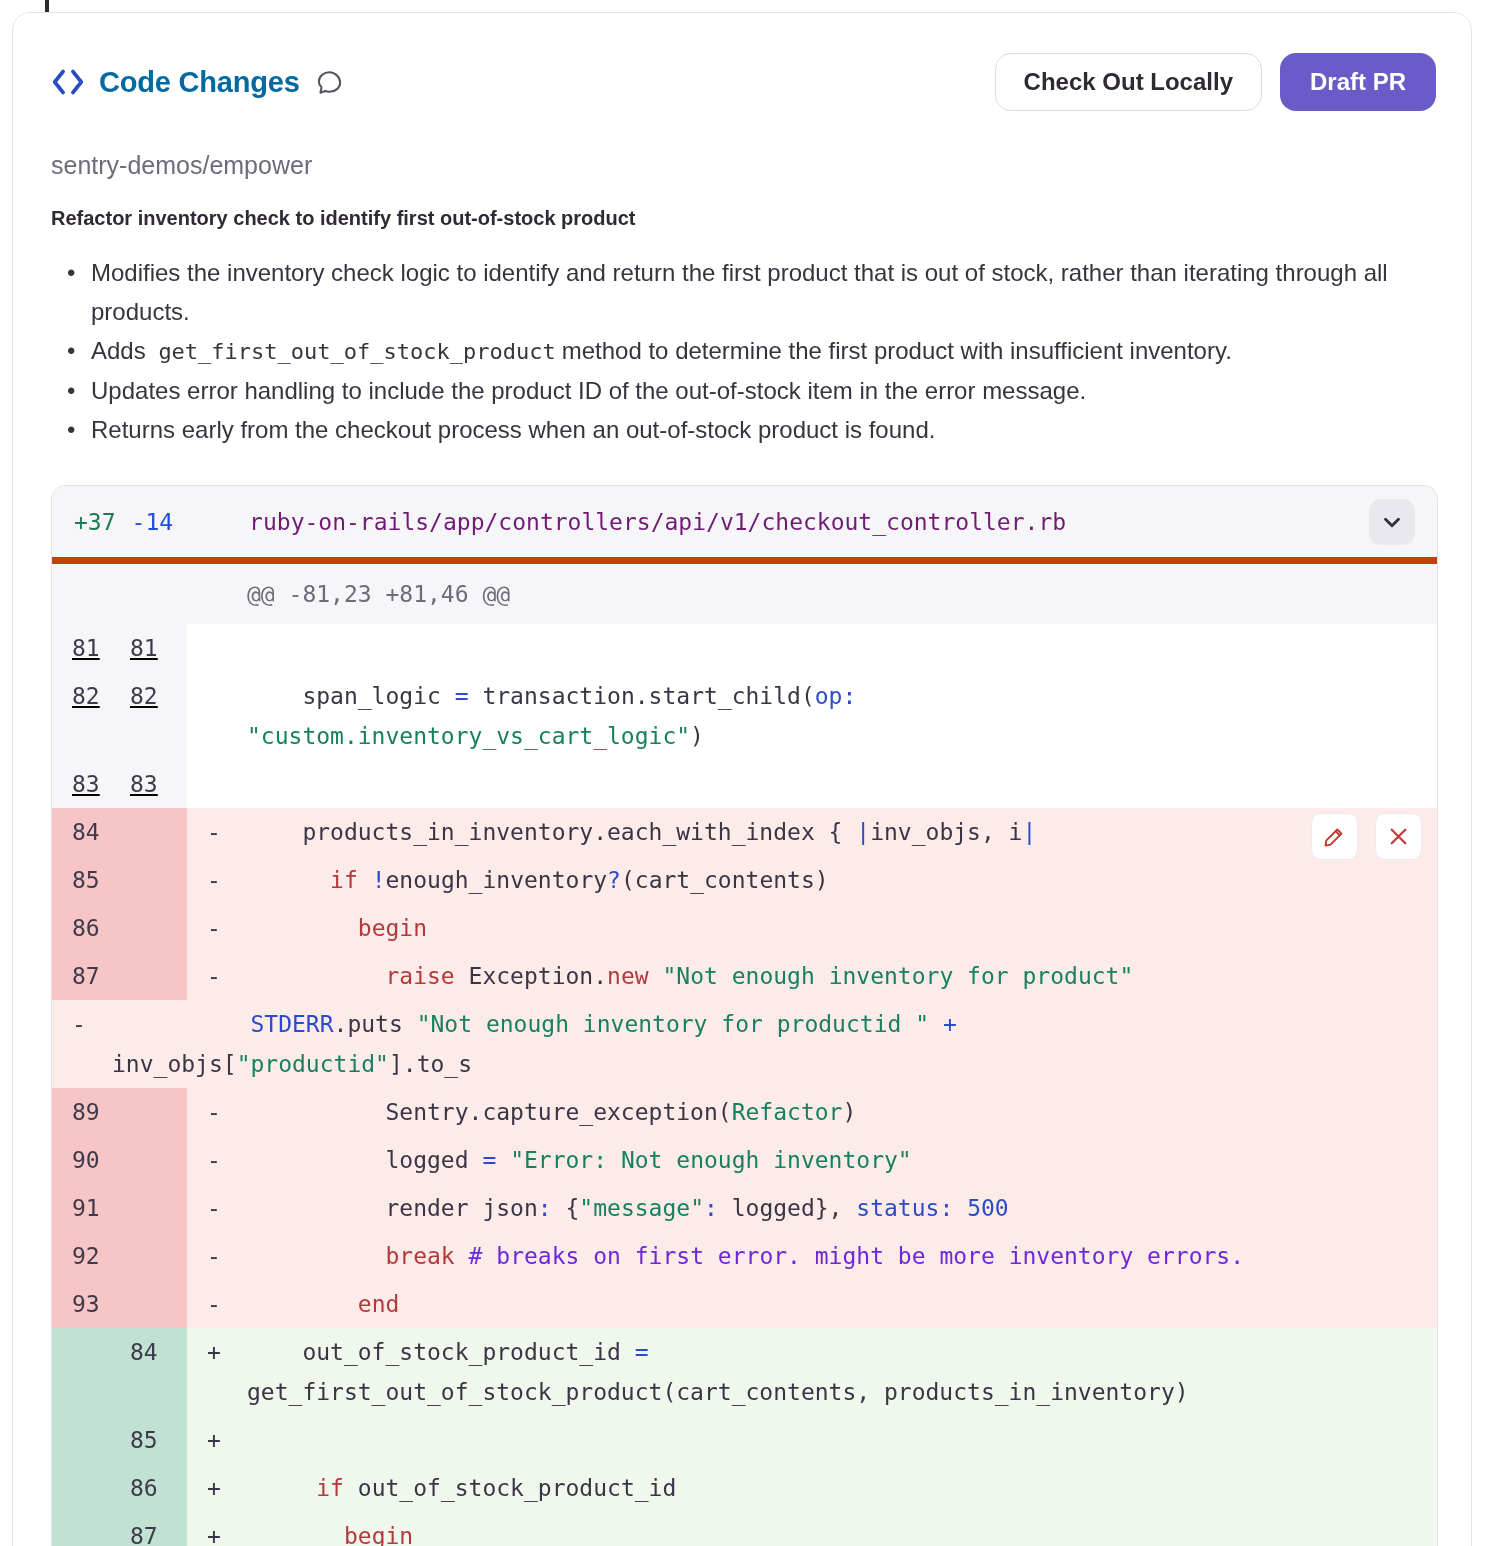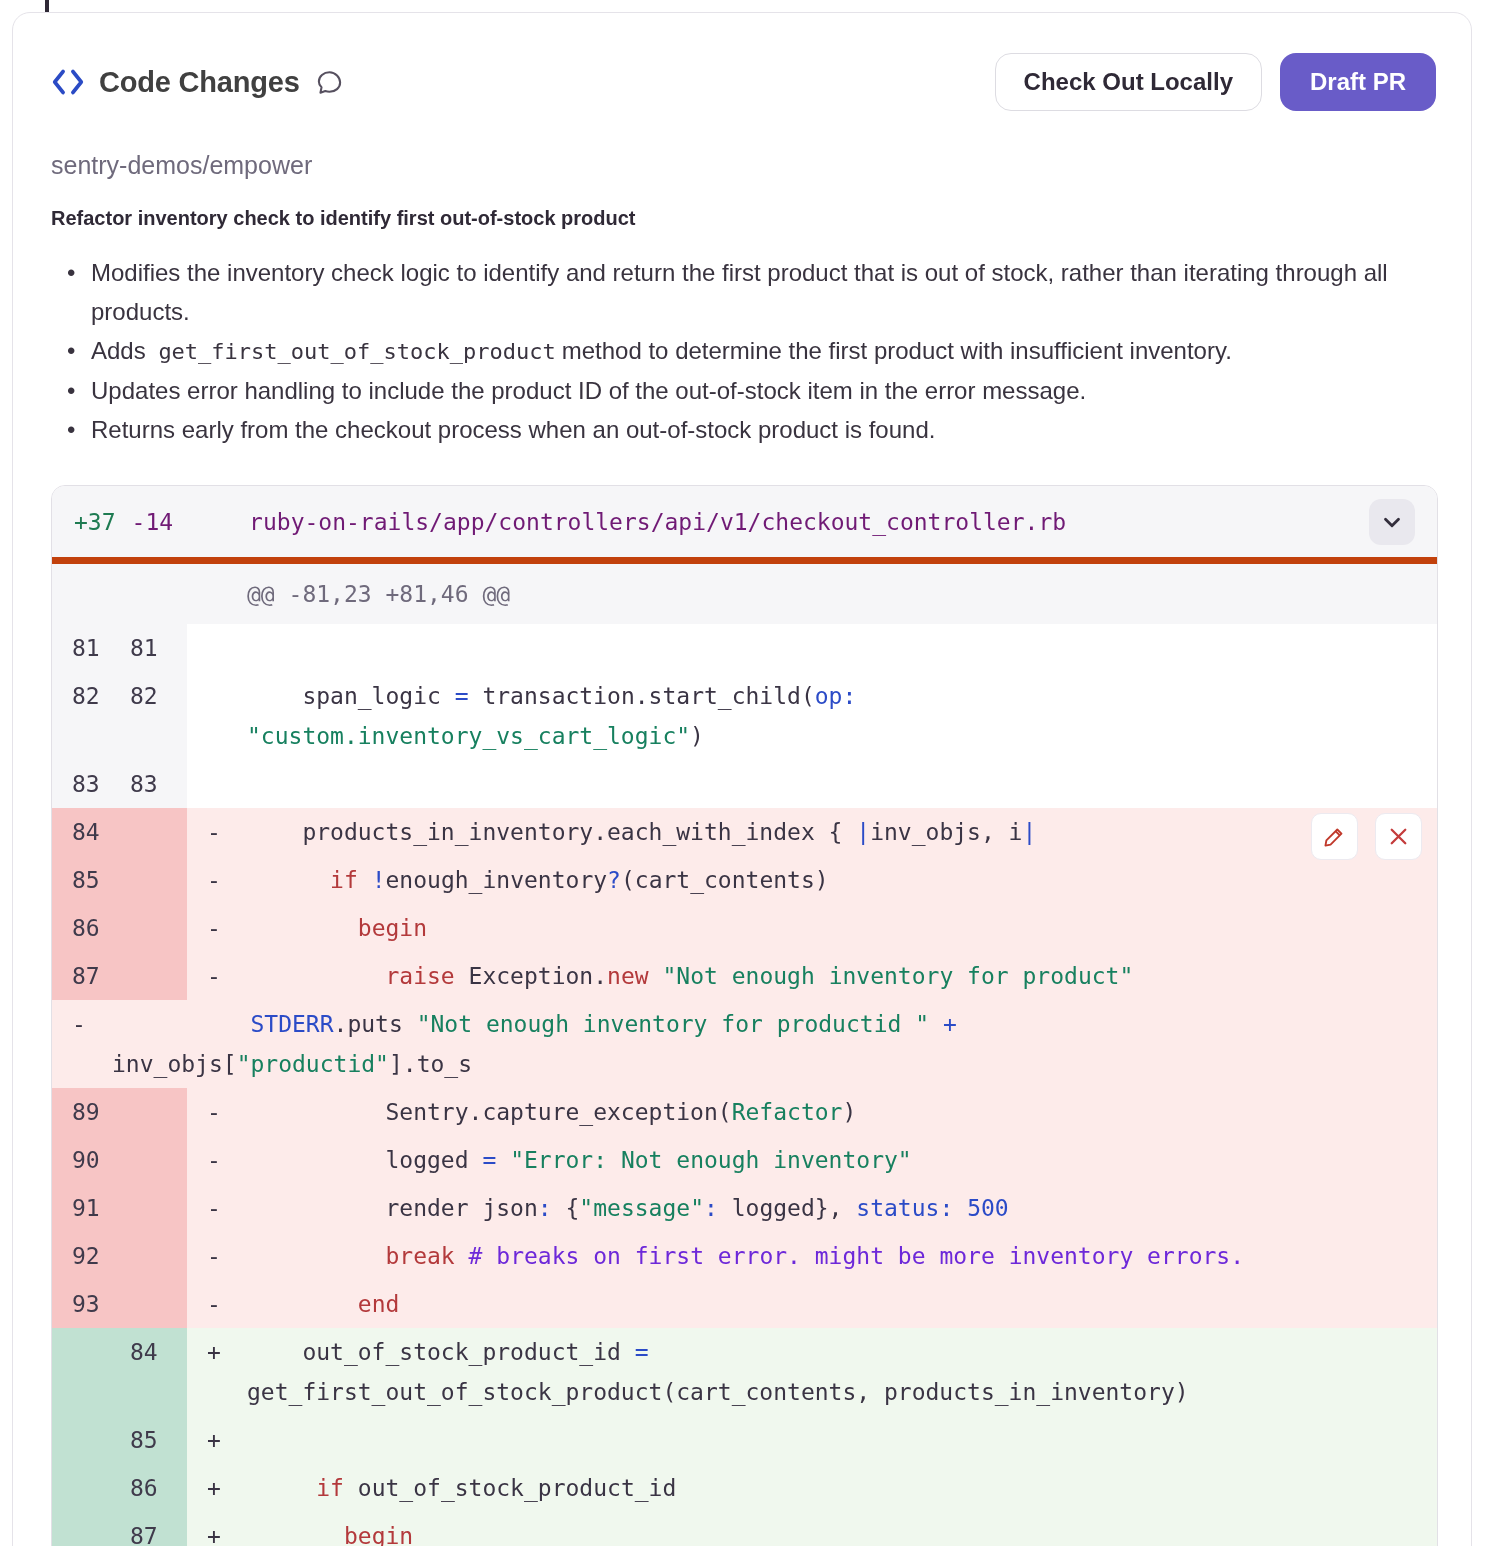--- a/index.html
+++ b/index.html
@@ -14,21 +14,21 @@
     position:absolute; left:12px; top:12px; width:1460px; height:1640px;
     background:#ffffff; border:1px solid #e5e3e9; border-radius:18px;
     box-sizing:border-box;
   }
   .card-inner { padding:40px 35px 0 38px; }
 
   
   .hdr { display:flex; align-items:center; height:58px; }
   .icon { display:inline-flex; align-items:center; justify-content:center; }
   .code-icon { margin-right:14px; }
-  .title { font-size:29px; font-weight:bold; color:#404040; margin:0; letter-spacing:-0.2px; }
+  .title { font-size:29px; font-weight:bold; color:#0369a1; margin:0; letter-spacing:-0.2px; }
   .bubble-icon { margin-left:15px; }
   .hdr-actions { margin-left:auto; display:flex; gap:18px; }
   .btn { height:58px; border-radius:16px; font-family:"Liberation Sans", sans-serif;
          font-size:24px; font-weight:bold; cursor:pointer; }
   .btn-secondary { background:#ffffff; border:1.5px solid #dddce2; color:#2f2936; padding:0 28px; }
   .btn-primary   { background:#695cc8; border:none; color:#ffffff; padding:0 30px; }
 
   .repo { margin-top:40px; font-size:25px; color:#6f6a7c; }
   .pr-title { margin-top:27px; font-size:20px; font-weight:bold; color:#2f2936; }
 
@@ -37,41 +37,41 @@
   .bullets li::before { content:"\2022"; position:absolute; left:-24px; color:#39333f; }
   .inline-code { font-family:"DejaVu Sans Mono", monospace; font-size:22px; margin:0 6px; }
 
   
   .diff { margin-top:36px; width:1387px; border:1px solid #e2e0e6; border-radius:14px;
           overflow:hidden; box-sizing:border-box; }
   .diff-header { height:78px; background:#f6f6f8; border-bottom:7px solid #c2410c;
                  display:flex; align-items:center; padding:0 22px; box-sizing:border-box;
                  font-family:"DejaVu Sans Mono", monospace; font-size:23px; }
   .adds { color:#1e7b52; }
-  .dels { color:#701a75; margin-left:16px; }
+  .dels { color:#1d4ed8; margin-left:16px; }
   .fpath { color:#701a75; margin-left:76px; }
   .collapse-btn { margin-left:auto; width:46px; height:46px; border:none; border-radius:12px;
                   background:#e9e8ee; display:flex; align-items:center; justify-content:center;
                   cursor:pointer; }
   .hunk { height:60px; line-height:60px; background:#f6f6f8; padding-left:195px;
           font-family:"DejaVu Sans Mono", monospace; font-size:23px; color:#6f6a7c; }
 
   .diff-body { background:#ffffff; }
   .drow { display:flex; align-items:stretch; }
   .gut { flex:none; width:135px; display:flex; padding:4px 0; box-sizing:border-box; }
   .gn { width:58px; box-sizing:border-box; padding-left:20px;
         font-family:"DejaVu Sans Mono", monospace; font-size:23px; line-height:40px; color:#3f3a4b; }
   .mk { flex:none; width:60px; box-sizing:border-box; padding:4px 0 4px 20px;
         font-family:"DejaVu Sans Mono", monospace; font-size:23px; line-height:40px; color:#3a3444; }
   .codecell { flex:1; padding:4px 24px 4px 0; font-family:"DejaVu Sans Mono", monospace;
               font-size:23px; line-height:40px; }
   .cl { white-space:pre; min-height:40px; }
 
   .drow.ctx { background:#ffffff; }
-  .drow.ctx .gut { background:#f6f6f8; }
+  .drow.ctx .gut { background:#f6f6f8;text-decoration:underline; }
   .drow.del { background:#fdebea; }
   .drow.del .gut { background:#f7c5c5; }
   .drow.add { background:#f0f8ee; }
   .drow.add .gut { background:#c1e1d2; }
 
   .c-p { color:#3a3444; }
   .c-k { color:#b3393b; }
   .c-s { color:#17805f; }
   .c-b { color:#2b4bc7; }
   .c-c { color:#6d28d9; }

